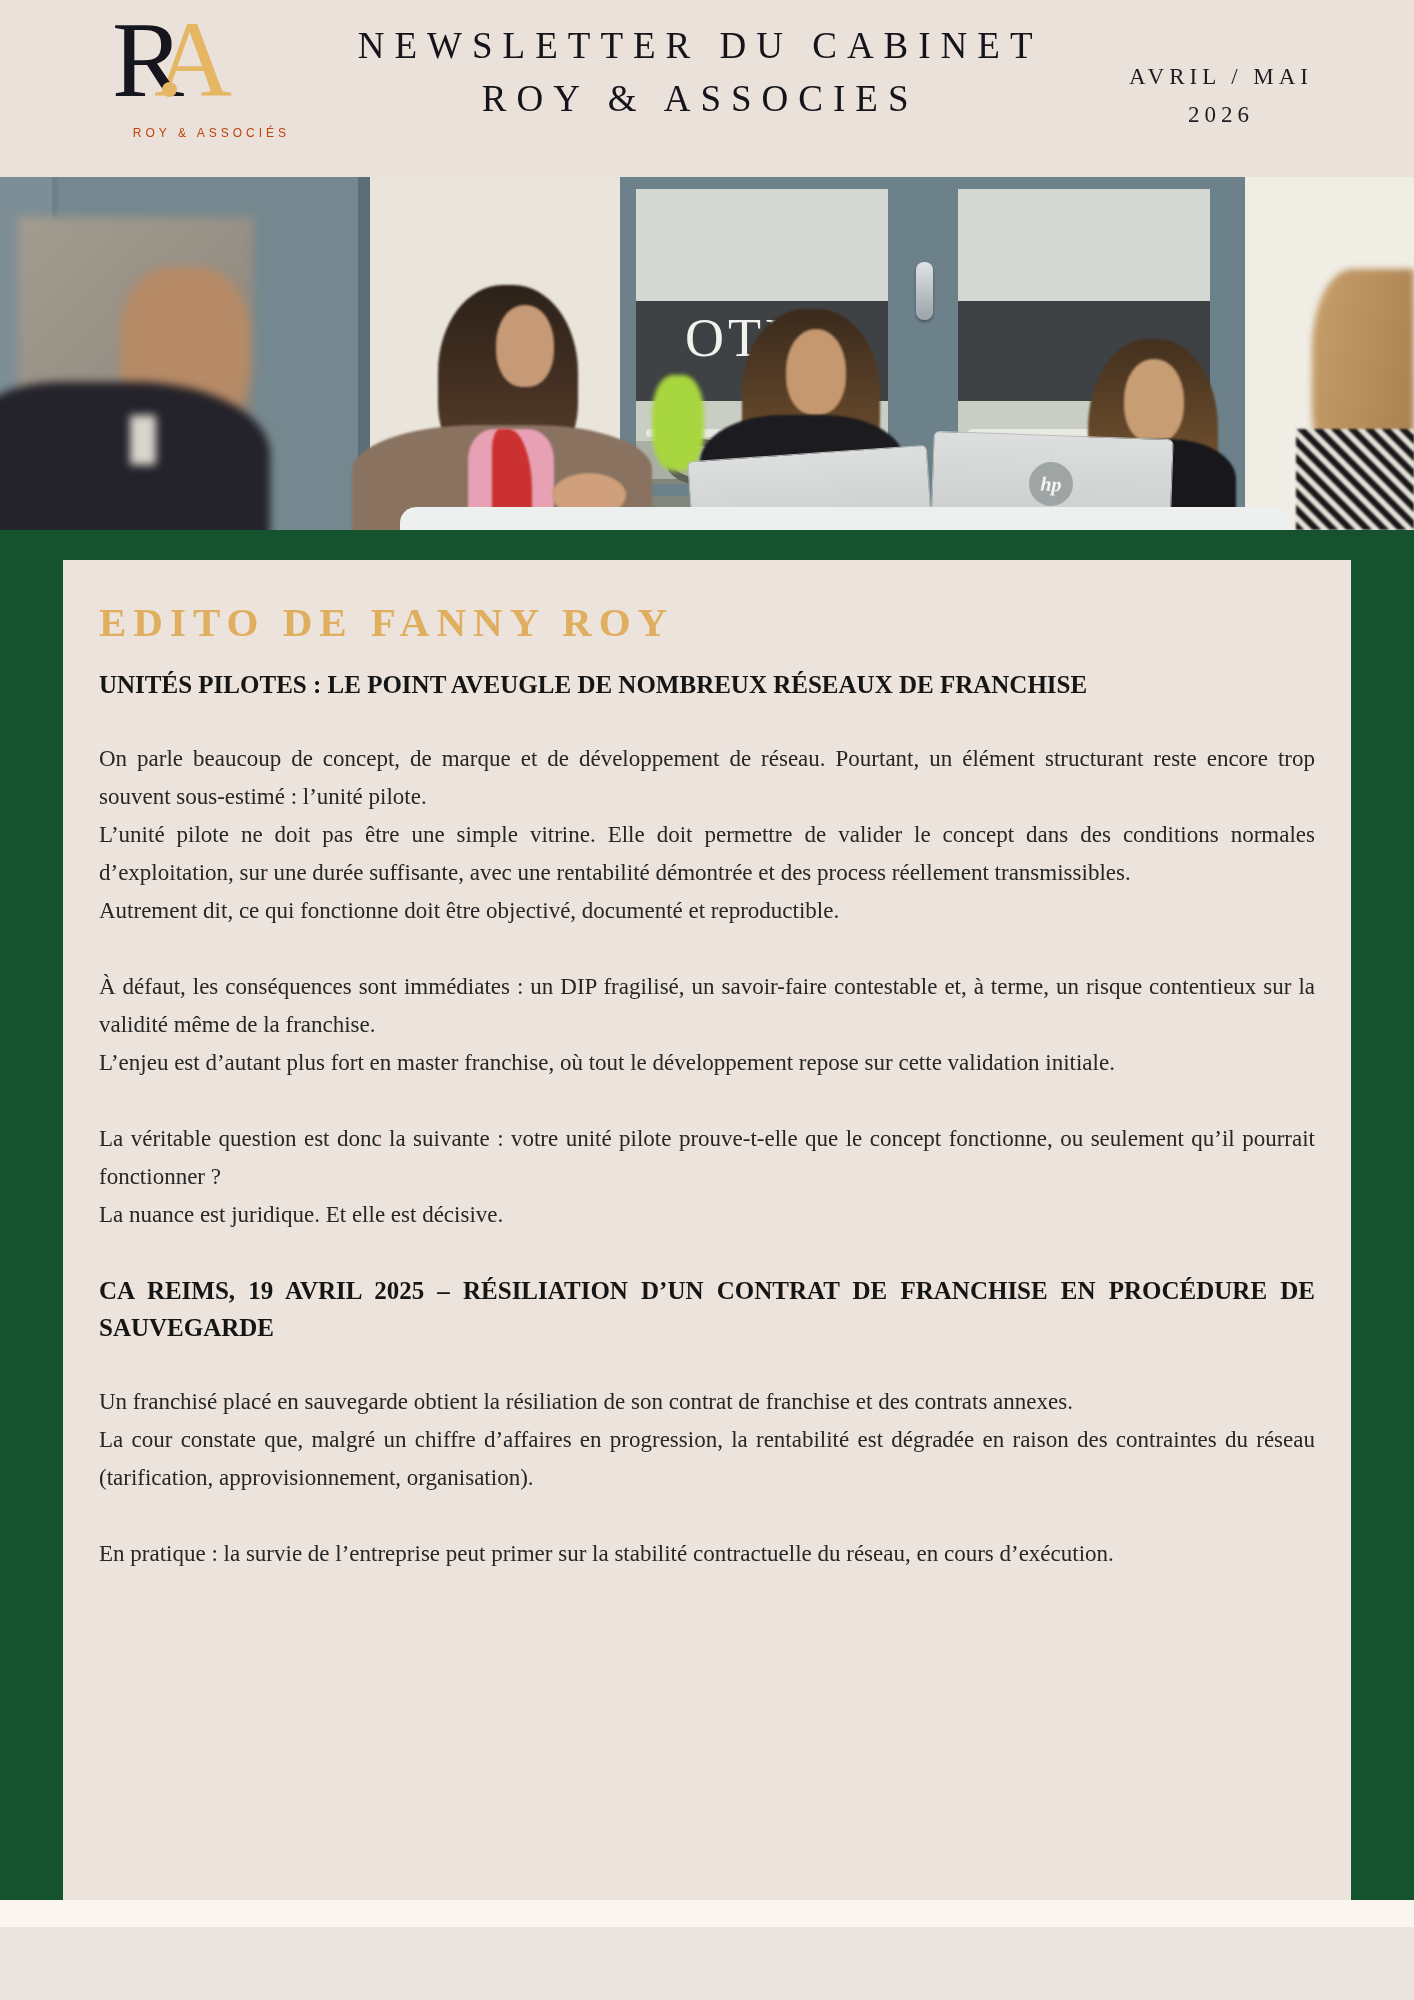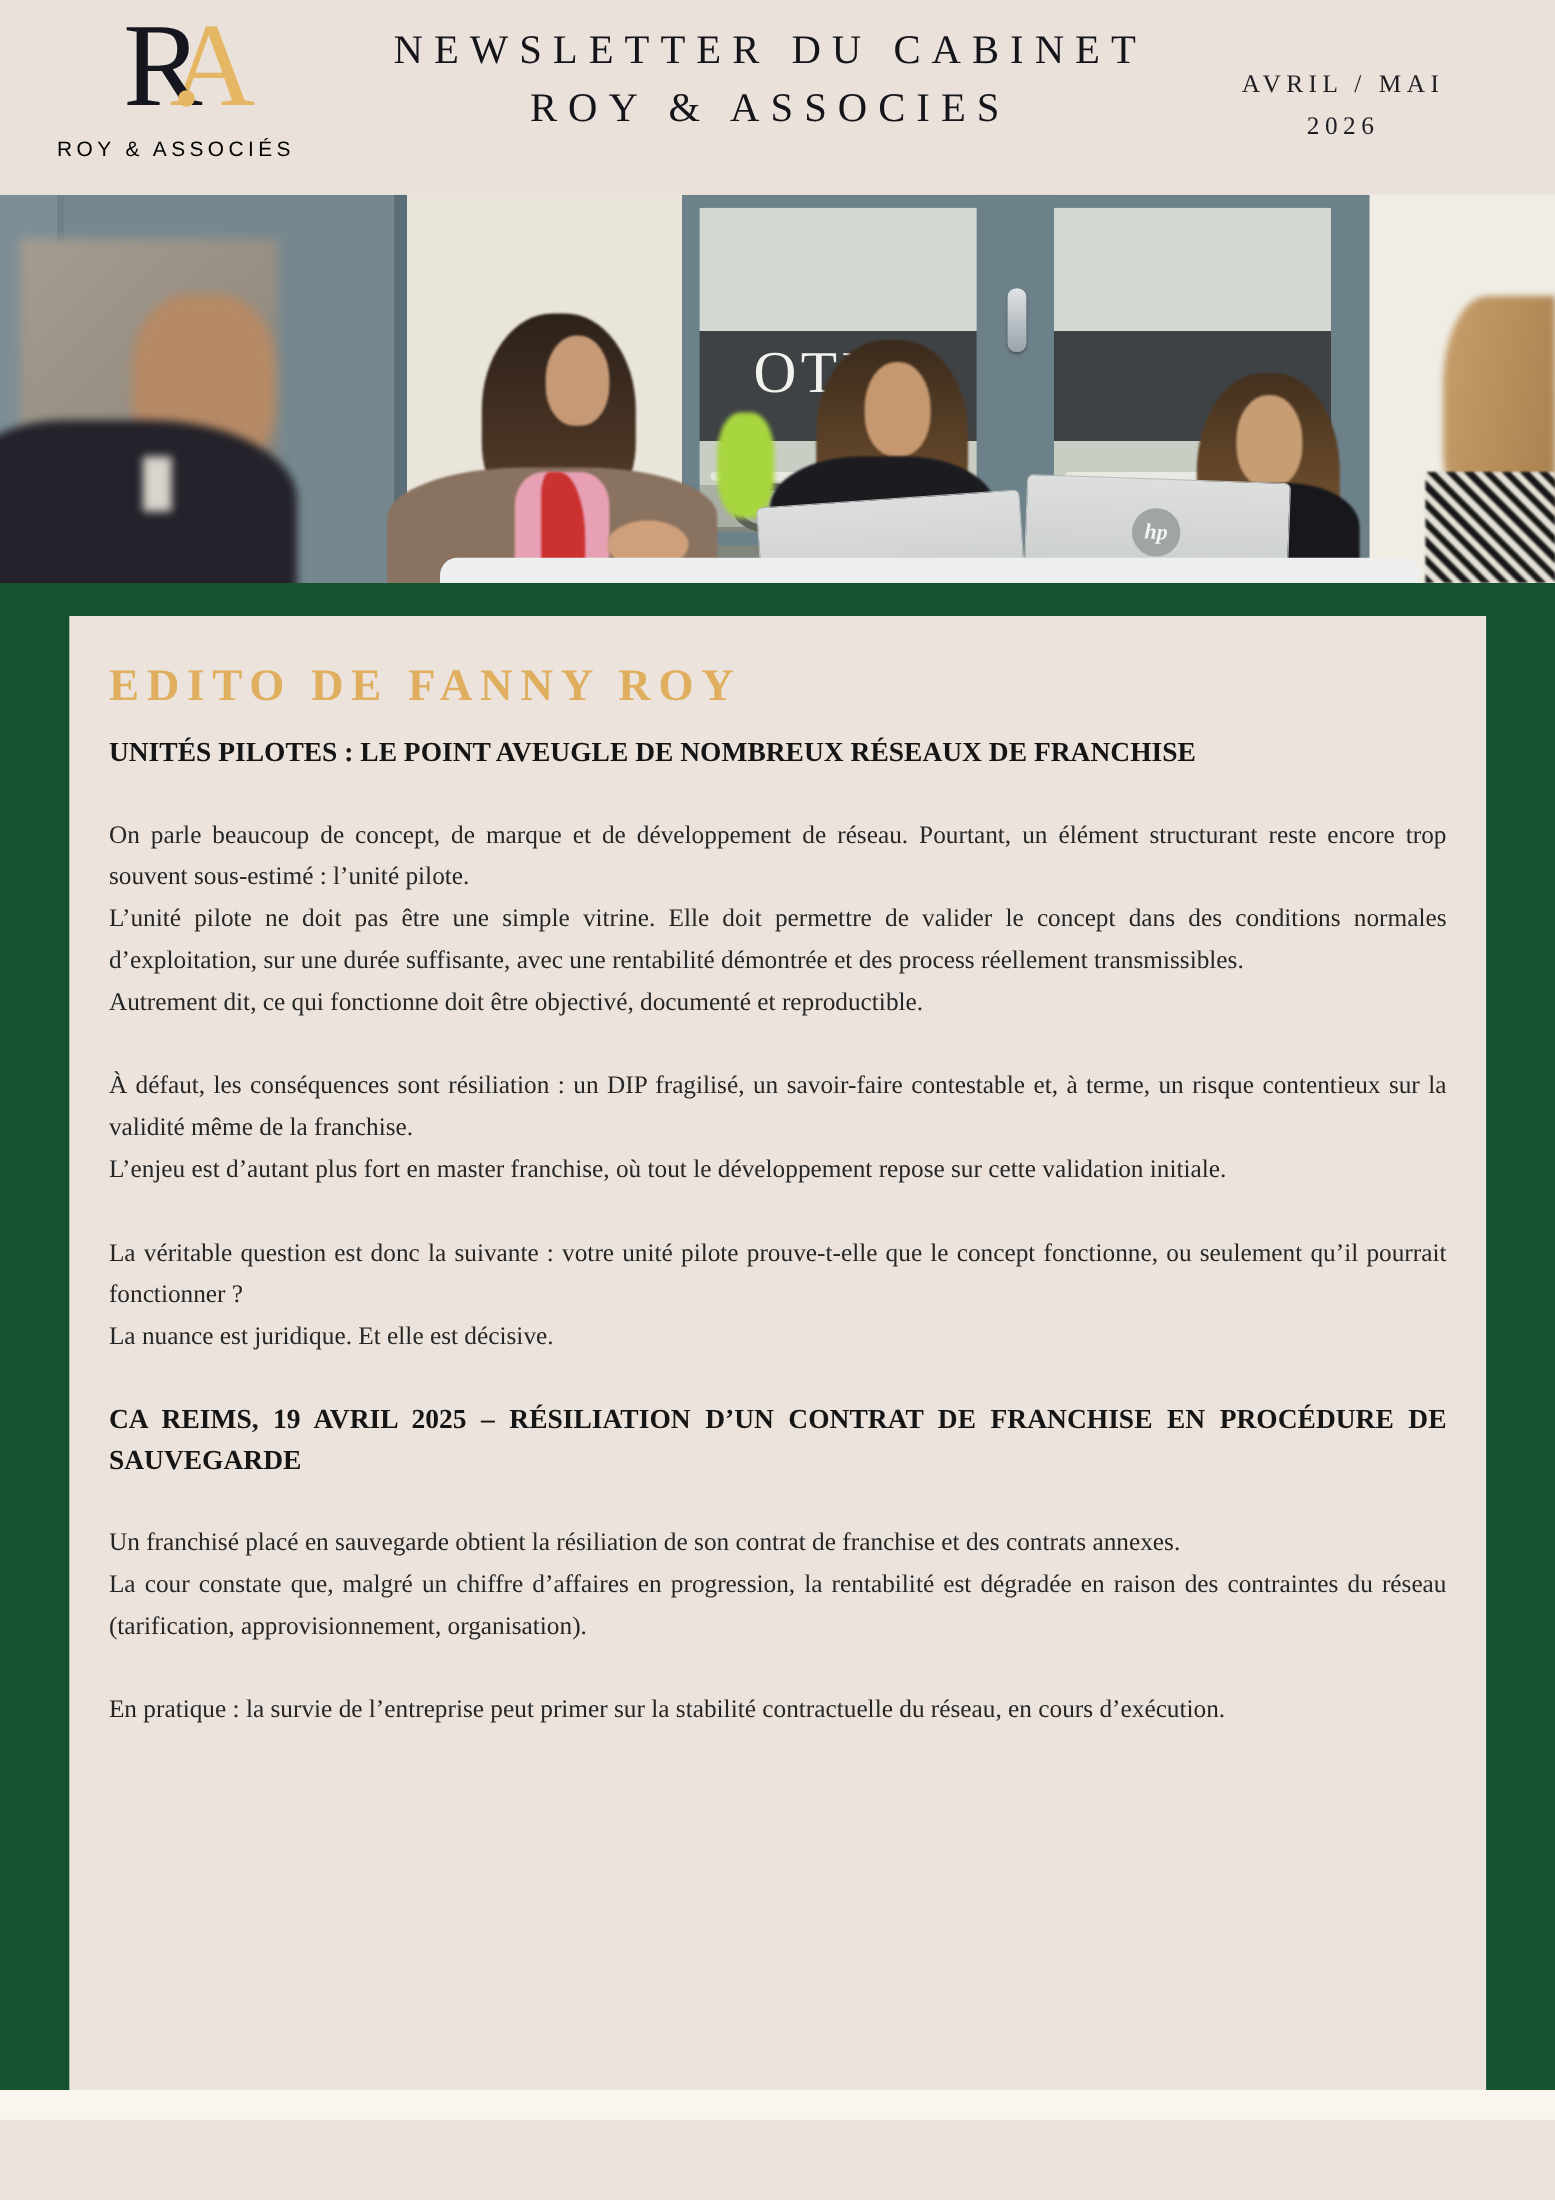--- a/index.html
+++ b/index.html
@@ -7,21 +7,21 @@
   body { font-family:"Liberation Serif", serif; background:#faf6ef; }
   .page { position:relative; width:1414px; height:2000px; overflow:hidden; background:#faf6ef; }
 
   
   .header { position:relative; height:177px; background:#e9e1da; }
   .logo { position:absolute; left:30px; top:6px; width:260px; text-align:center; }
   .logo-mark { position:relative; width:260px; height:118px; }
   .logo-a { position:absolute; left:124px; top:0px; font-size:108px; line-height:108px; color:#e5b664; font-family:"Liberation Serif",serif; }
   .logo-r { position:absolute; left:82px; top:0px; font-size:108px; line-height:108px; color:#16161e; font-family:"Liberation Serif",serif; }
   .logo-dot { position:absolute; left:132px; top:76px; width:15px; height:15px; border-radius:50%; background:#e5b664; }
-  .logo-name { margin-top:2px; font-family:"Liberation Sans",sans-serif; font-size:19px; letter-spacing:4px; color:#000000; }
+  .logo-name { margin-top:2px; font-family:"Liberation Sans",sans-serif; font-size:12px; letter-spacing:4px; color:#c2410c;text-align:right; }
   .masthead { position:absolute; left:50%; top:20px; transform:translateX(-51%); text-align:center; color:#14141a; font-size:37px; letter-spacing:10px; line-height:1.42; white-space:nowrap; }
   .issue-date { position:absolute; right:48px; top:58px; width:290px; text-align:center; color:#1d1d22; font-size:23px; letter-spacing:5px; line-height:1.65; }
 
   
   .photo { position:relative; height:353px; background:#e9e5da; overflow:hidden; }
   .photo * { position:absolute; }
   .wall-left { left:0; top:0; width:370px; height:353px;
     background:linear-gradient(90deg,#7d8e96 0 52px,#6e818a 52px 58px,#76888f 58px 358px,#5b6e77 358px 370px); }
   .wall-right { left:1240px; top:0; width:174px; height:353px; background:#f0ede5; }
   .window { left:620px; top:0; width:625px; height:353px; background:#6d818a; }
@@ -172,21 +172,21 @@
 
       <h1 class="section-heading">EDITO DE FANNY ROY</h1>
       <h2 class="sub-heading">UNITÉS PILOTES : LE POINT AVEUGLE DE NOMBREUX RÉSEAUX DE FRANCHISE</h2>
 
       <div class="para-block">
         <p>On parle beaucoup de concept, de marque et de développement de réseau. Pourtant, un élément structurant reste encore trop souvent sous-estimé : l’unité pilote.</p>
         <p>L’unité pilote ne doit pas être une simple vitrine. Elle doit permettre de valider le concept dans des conditions normales d’exploitation, sur une durée suffisante, avec une rentabilité démontrée et des process réellement transmissibles.</p>
         <p>Autrement dit, ce qui fonctionne doit être objectivé, documenté et reproductible.</p>
       </div>
       <div class="para-block">
-        <p>À défaut, les conséquences sont résiliation : un DIP fragilisé, un savoir-faire contestable et, à terme, un risque contentieux sur la validité même de la franchise.</p>
+        <p>À défaut, les conséquences sont immédiates : un DIP fragilisé, un savoir-faire contestable et, à terme, un risque contentieux sur la validité même de la franchise.</p>
         <p>L’enjeu est d’autant plus fort en master franchise, où tout le développement repose sur cette validation initiale.</p>
       </div>
       <div class="para-block">
         <p>La véritable question est donc la suivante : votre unité pilote prouve-t-elle que le concept fonctionne, ou seulement qu’il pourrait fonctionner ?</p>
         <p>La nuance est juridique. Et elle est décisive.</p>
       </div>
 
       <h2 class="sub-heading">CA REIMS, 19 AVRIL 2025 – RÉSILIATION D’UN CONTRAT DE FRANCHISE EN PROCÉDURE DE SAUVEGARDE</h2>
 
       <div class="para-block">

